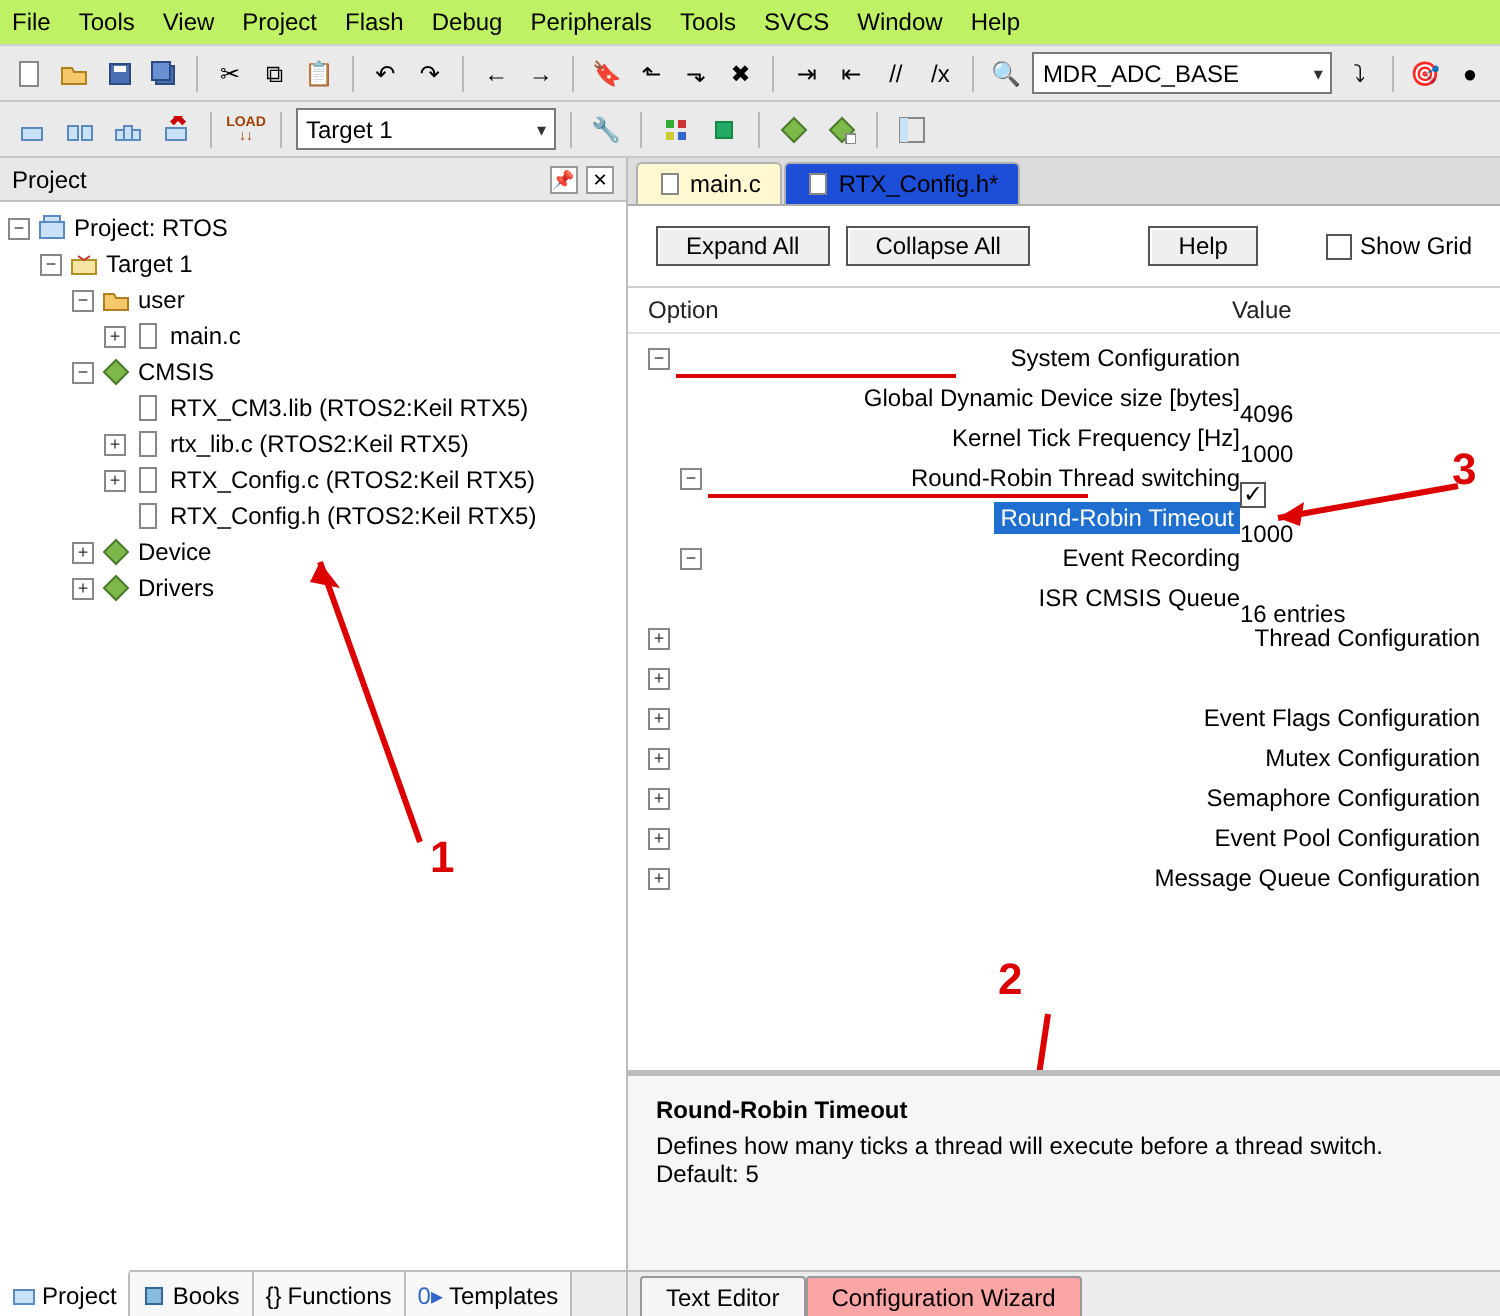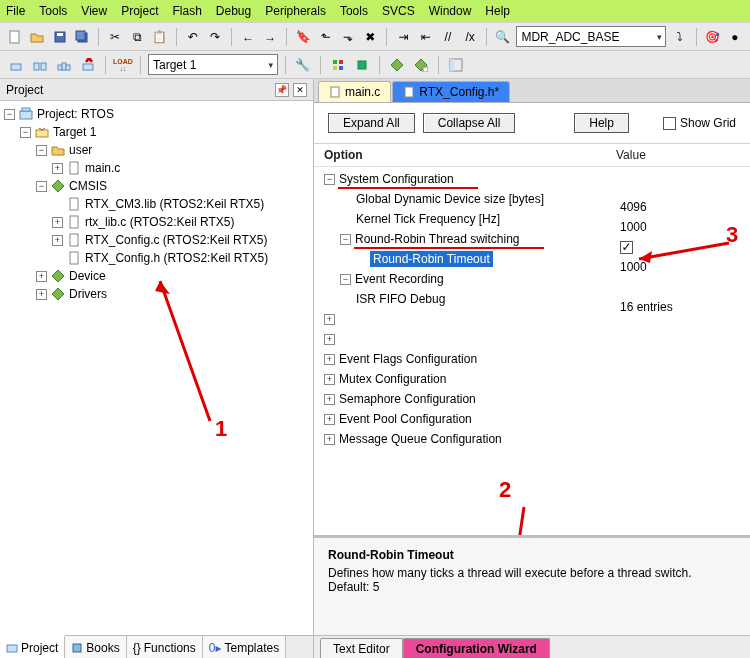--- a/index.html
+++ b/index.html
@@ -36,51 +36,51 @@
 
   
   .bottom-tabs-left { height:24px; border-top:1px solid #bcbcbc; display:flex; background:#ececec; }
   .bot-tab { padding:3px 6px; border-right:1px solid #bcbcbc; display:flex; align-items:center; gap:3px; background:#f8f8f8; }
   .bot-tab.active { background:#fff; border-top:2px solid #fff; margin-top:-1px; }
 
   
   .file-tabs { height:24px; background:#dcdcdc; border-bottom:1px solid #b0b0b0; display:flex; align-items:flex-end; padding:0 4px; gap:1px; }
   .file-tab { padding:3px 10px; background:#f2f2f2; border:1px solid #b0b0b0; border-bottom:none; border-radius:3px 3px 0 0; display:flex; align-items:center; gap:4px; }
   .file-tab.bg { background:#fff8d0; }
-  .file-tab.active { background:#3b82f6; }
+  .file-tab.active { background:#1d4ed8; }
 
   
   .cw-toolbar { padding:10px 14px; display:flex; align-items:center; gap:8px; border-bottom:1px solid #d0d0d0; }
   .btn { border:1px solid #555; background:#efefef; padding:2px 14px; box-shadow:1px 1px 0 #fff inset; }
   .checkbox { display:flex; align-items:center; gap:4px; }
   .checkbox .box { width:13px; height:13px; border:1px solid #555; background:#fff; display:inline-flex;align-items:center;justify-content:center; }
 
   
   .ov-header { display:flex; padding:4px 14px 4px 10px; border-bottom:1px solid #e0e0e0; color:#222; }
-  .ov-header .c-opt { flex:1;font-weight:bold; }
+  .ov-header .c-opt { flex:1; }
   .ov-header .c-val { width:120px; }
 
   
   .cfg-tree { flex:1; overflow:auto; padding:2px 10px 6px 10px; position:relative; }
   .cfg-row { display:flex; align-items:center; height:20px; }
   .cfg-row .exp { width:11px; height:11px; border:1px solid #888; background:#fff; font-size:9px; line-height:9px; text-align:center; margin-right:4px; color:#333; }
-  .cfg-row .label { flex:1; }
+  .cfg-row .label { flex:1;text-align:right; }
   .cfg-row .val { width:120px;margin-top:16px; }
   .cfg-row.sel .label span { background:#1f6fd0; color:#fff; padding:1px 3px; }
 
   .ul-red { position:absolute; height:2px; background:#d00; }
 
   
   .help-box { border-top:3px solid #bcbcbc; padding:10px 14px; height:100px; background:#f6f6f6; }
   .help-box .title { font-weight:bold; margin-bottom:4px; }
 
   
   .bottom-tabs-right { height:24px; border-top:1px solid #bcbcbc; display:flex; background:#ececec; padding-left:6px; }
   .br-tab { padding:3px 12px; border:1px solid #999; border-bottom:none; margin-top:2px; border-radius:2px 2px 0 0; background:#f4f4f4; }
-  .br-tab.active { background:#ec4899; font-weight:bold; }
+  .br-tab.active { background:#fca5a5; font-weight:normal; }
 
   
   .annot { position:absolute; pointer-events:none; }
   .annot-num { color:#d00; font-weight:bold; font-size:22px; position:absolute; }
 </style>
 </head>
 <body>
 
 <div class="menubar">
   <span>File</span>
@@ -441,25 +441,26 @@
         <span class="val">1000</span>
       </div>
       <div class="cfg-row">
         <span class="ind" style="width:16px"></span>
         <span class="exp">−</span>
         <span class="label"><span>Event Recording</span></span>
         <span class="val"></span>
       </div>
       <div class="cfg-row">
         <span class="ind" style="width:32px"></span>
-        <span class="label"><span>ISR FIFO Debug</span></span>
+        <span class="label"><span>ISR CMSIS Queue</span></span>
         <span class="val">16 entries</span>
       </div>
       <div class="cfg-row">
         <span class="exp">+</span>
+        <span class="label"><span>Thread Configuration</span></span>
       </div>
       <div class="cfg-row">
         <span class="exp">+</span>
       </div>
       <div class="cfg-row">
         <span class="exp">+</span>
         <span class="label"><span>Event Flags Configuration</span></span>
       </div>
       <div class="cfg-row">
         <span class="exp">+</span>

